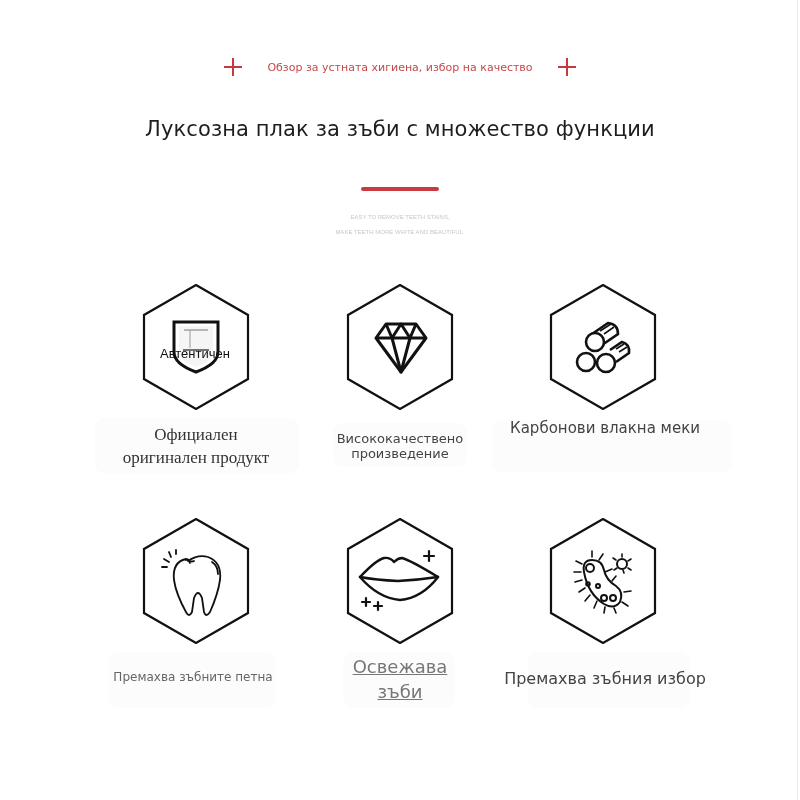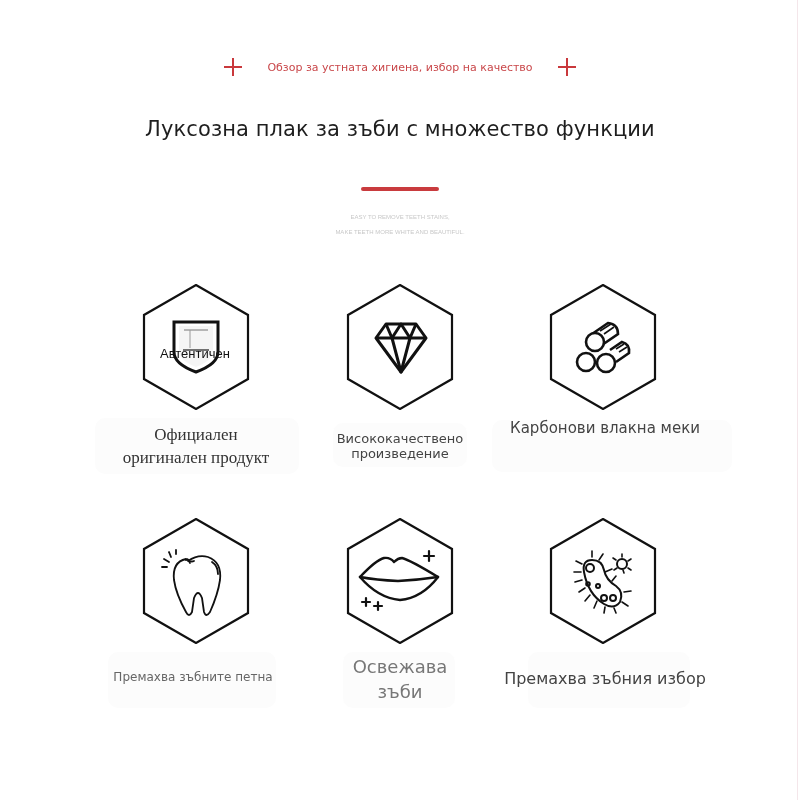--- a/index.html
+++ b/index.html
@@ -177,21 +177,21 @@
     <line x1="73" y1="3" x2="73" y2="13"></line>
       <line x1="68" y1="8" x2="78" y2="8"></line>
     <line x1="10" y1="50" x2="10" y2="58"></line>
       <line x1="6" y1="54" x2="14" y2="54"></line>
     <line x1="22" y1="54" x2="22" y2="62"></line>
       <line x1="18" y1="58" x2="26" y2="58"></line>
   </g>
 </svg>
 
 <div class="label-bg" style="left:343px; top:652px; width:112px; height:56px;"></div>
-<div class="label" style="left:320px; top:654px; width:160px; font-size:18px; line-height:25px; color:#777;">
+<div class="label" style="left:320px; top:654px; width:160px; font-size:18px; line-height:25px; color:#777;text-decoration:underline;">
   <div>Освежава</div>
   <div>зъби</div>
 </div>
 
 <div class="hex" style="left:549px; top:518px;">
   <svg viewBox="0 0 108 126">
       <polygon points="54,1 106,31 106,95 54,125 2,95 2,31" fill="none" stroke="#111" stroke-width="2.2"></polygon>
     </svg>
 </div>
 <svg class="icon" style="left:568px; top:550px;" width="70" height="64" viewBox="0 0 70 64">

